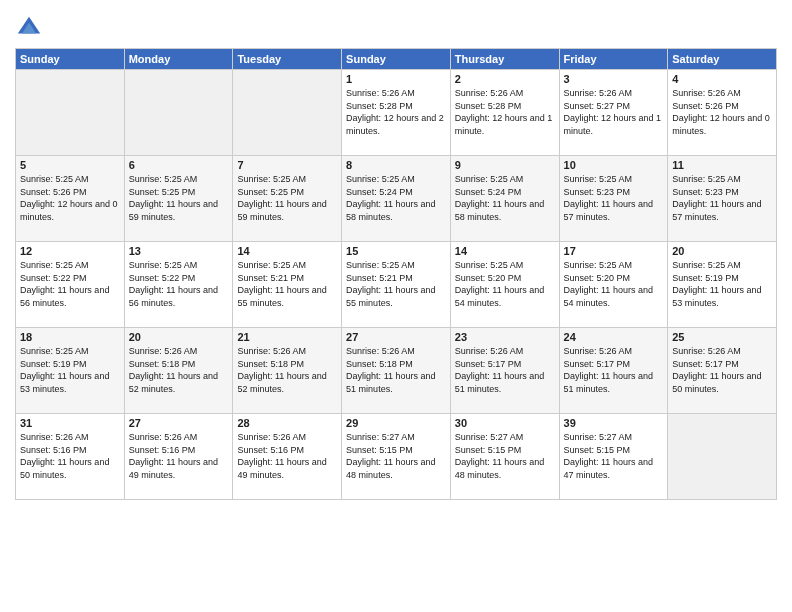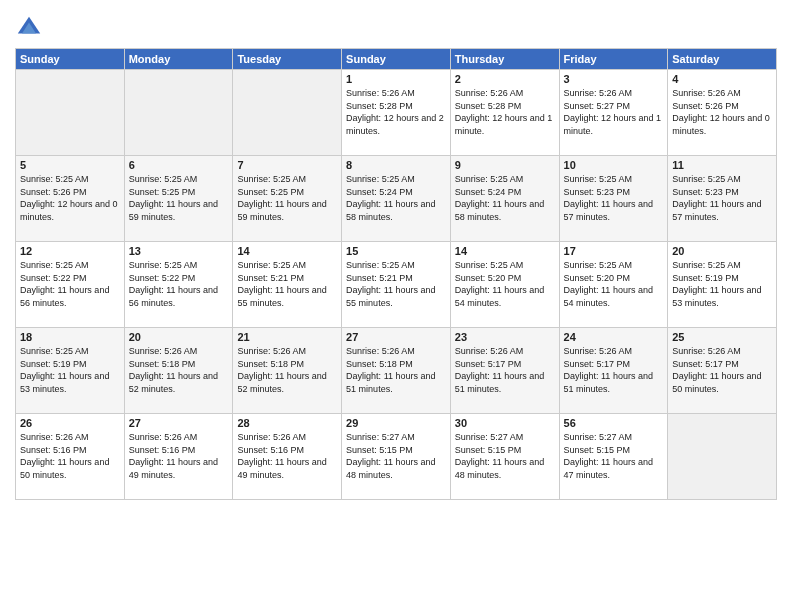--- a/index.html
+++ b/index.html
@@ -148,23 +148,23 @@
         <tr>
           <td><span class="day-num">18</span><span class="cell-text">Sunrise: 5:25 AM</span><br><span class="cell-text">Sunset: 5:19 PM</span><br><span class="cell-text">Daylight: 11 hours and 53 minutes.</span></td>
           <td><span class="day-num">20</span><span class="cell-text">Sunrise: 5:26 AM</span><br><span class="cell-text">Sunset: 5:18 PM</span><br><span class="cell-text">Daylight: 11 hours and 52 minutes.</span></td>
           <td><span class="day-num">21</span><span class="cell-text">Sunrise: 5:26 AM</span><br><span class="cell-text">Sunset: 5:18 PM</span><br><span class="cell-text">Daylight: 11 hours and 52 minutes.</span></td>
           <td><span class="day-num">27</span><span class="cell-text">Sunrise: 5:26 AM</span><br><span class="cell-text">Sunset: 5:18 PM</span><br><span class="cell-text">Daylight: 11 hours and 51 minutes.</span></td>
           <td><span class="day-num">23</span><span class="cell-text">Sunrise: 5:26 AM</span><br><span class="cell-text">Sunset: 5:17 PM</span><br><span class="cell-text">Daylight: 11 hours and 51 minutes.</span></td>
           <td><span class="day-num">24</span><span class="cell-text">Sunrise: 5:26 AM</span><br><span class="cell-text">Sunset: 5:17 PM</span><br><span class="cell-text">Daylight: 11 hours and 51 minutes.</span></td>
           <td><span class="day-num">25</span><span class="cell-text">Sunrise: 5:26 AM</span><br><span class="cell-text">Sunset: 5:17 PM</span><br><span class="cell-text">Daylight: 11 hours and 50 minutes.</span></td>
         </tr>
         <tr>
-          <td><span class="day-num">26</span><span class="cell-text">Sunrise: 5:26 AM</span><br><span class="cell-text">Sunset: 5:16 PM</span><br><span class="cell-text">Daylight: 11 hours and 50 minutes.</span></td>
+          <td><span class="day-num">31</span><span class="cell-text">Sunrise: 5:26 AM</span><br><span class="cell-text">Sunset: 5:16 PM</span><br><span class="cell-text">Daylight: 11 hours and 50 minutes.</span></td>
           <td><span class="day-num">27</span><span class="cell-text">Sunrise: 5:26 AM</span><br><span class="cell-text">Sunset: 5:16 PM</span><br><span class="cell-text">Daylight: 11 hours and 49 minutes.</span></td>
           <td><span class="day-num">28</span><span class="cell-text">Sunrise: 5:26 AM</span><br><span class="cell-text">Sunset: 5:16 PM</span><br><span class="cell-text">Daylight: 11 hours and 49 minutes.</span></td>
           <td><span class="day-num">29</span><span class="cell-text">Sunrise: 5:27 AM</span><br><span class="cell-text">Sunset: 5:15 PM</span><br><span class="cell-text">Daylight: 11 hours and 48 minutes.</span></td>
           <td><span class="day-num">30</span><span class="cell-text">Sunrise: 5:27 AM</span><br><span class="cell-text">Sunset: 5:15 PM</span><br><span class="cell-text">Daylight: 11 hours and 48 minutes.</span></td>
-          <td><span class="day-num">56</span><span class="cell-text">Sunrise: 5:27 AM</span><br><span class="cell-text">Sunset: 5:15 PM</span><br><span class="cell-text">Daylight: 11 hours and 47 minutes.</span></td>
+          <td><span class="day-num">39</span><span class="cell-text">Sunrise: 5:27 AM</span><br><span class="cell-text">Sunset: 5:15 PM</span><br><span class="cell-text">Daylight: 11 hours and 47 minutes.</span></td>
           <td class="empty-cell"></td>
         </tr>
       </tbody>
   </table>
 </div>
 
 </body></html>

